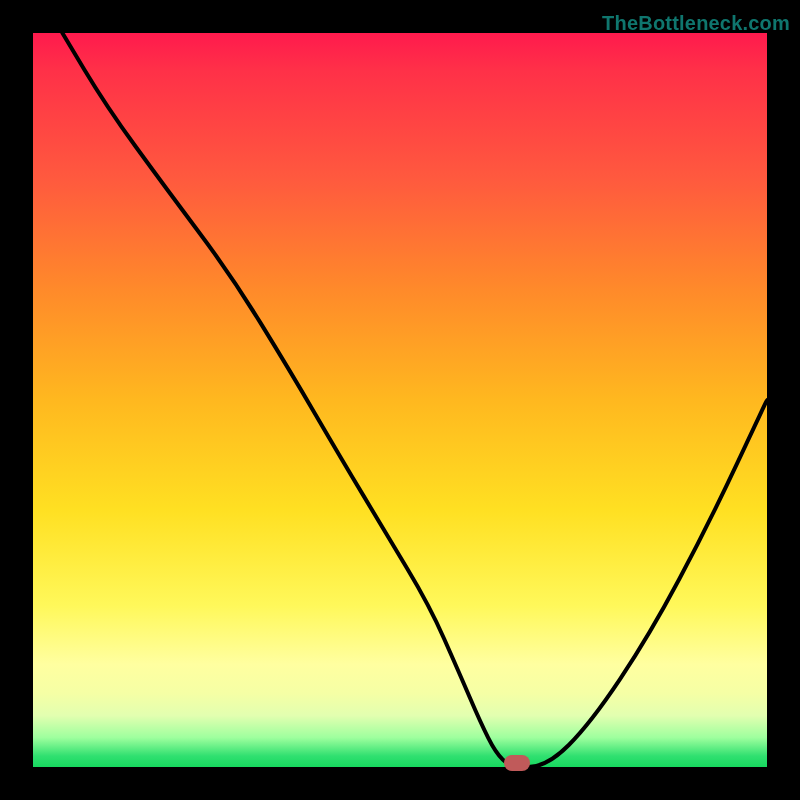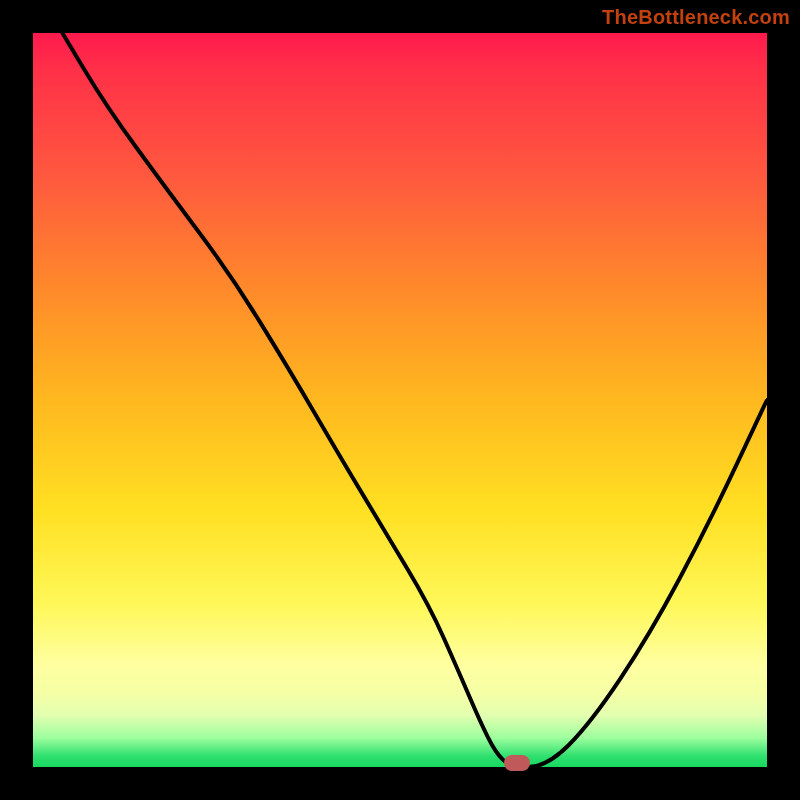--- a/index.html
+++ b/index.html
@@ -34,26 +34,26 @@
       #ffffa0 86%,
       #f5ffa5 90%,
       #e2ffb0 93%,
       #9eff9e 96%,
       #30e070 98.5%,
       #17d85f 100%
     );
   }
   .watermark {
     position: absolute;
-    top: 6px;
+    top: 12px;
     right: 10px;
     font-family: Arial, Helvetica, sans-serif;
     font-size: 20px;
     font-weight: 600;
-    color: #c2410c;
+    color: #0f766e;
     letter-spacing: 0.2px;
     user-select: none;
   }
   svg.curve {
     position: absolute;
     left: 0;
     top: 0;
     width: 734px;
     height: 734px;
     pointer-events: none;

